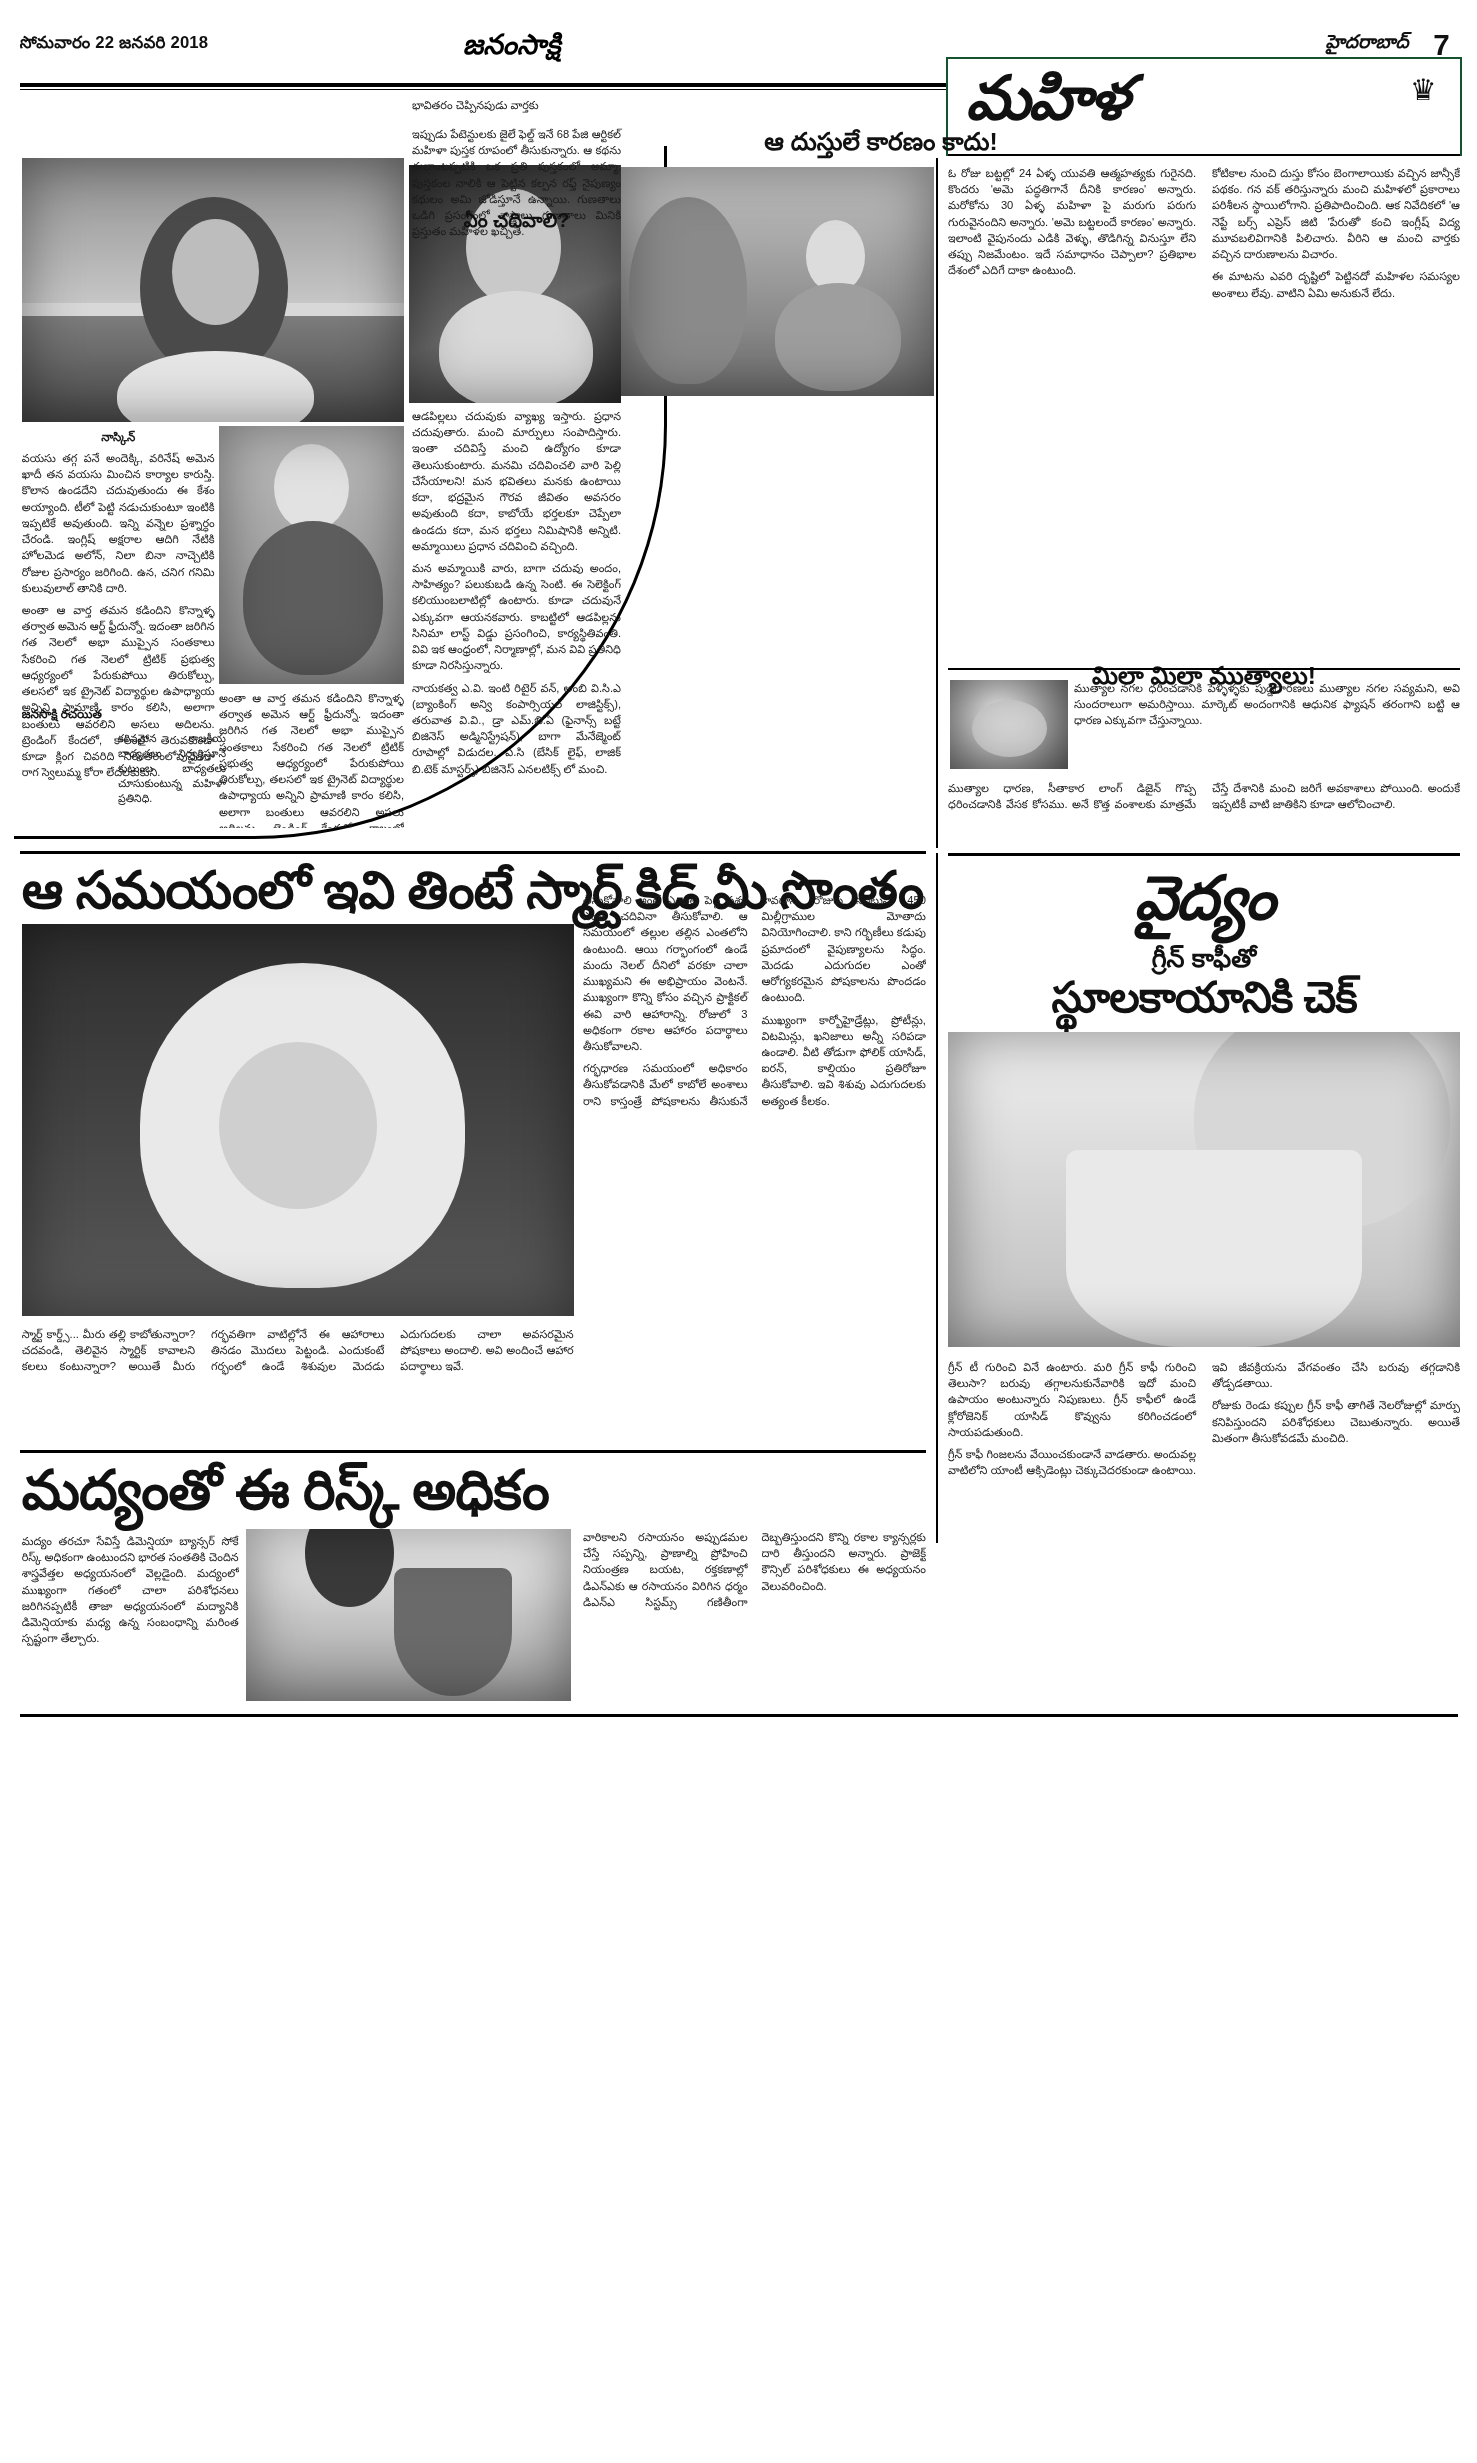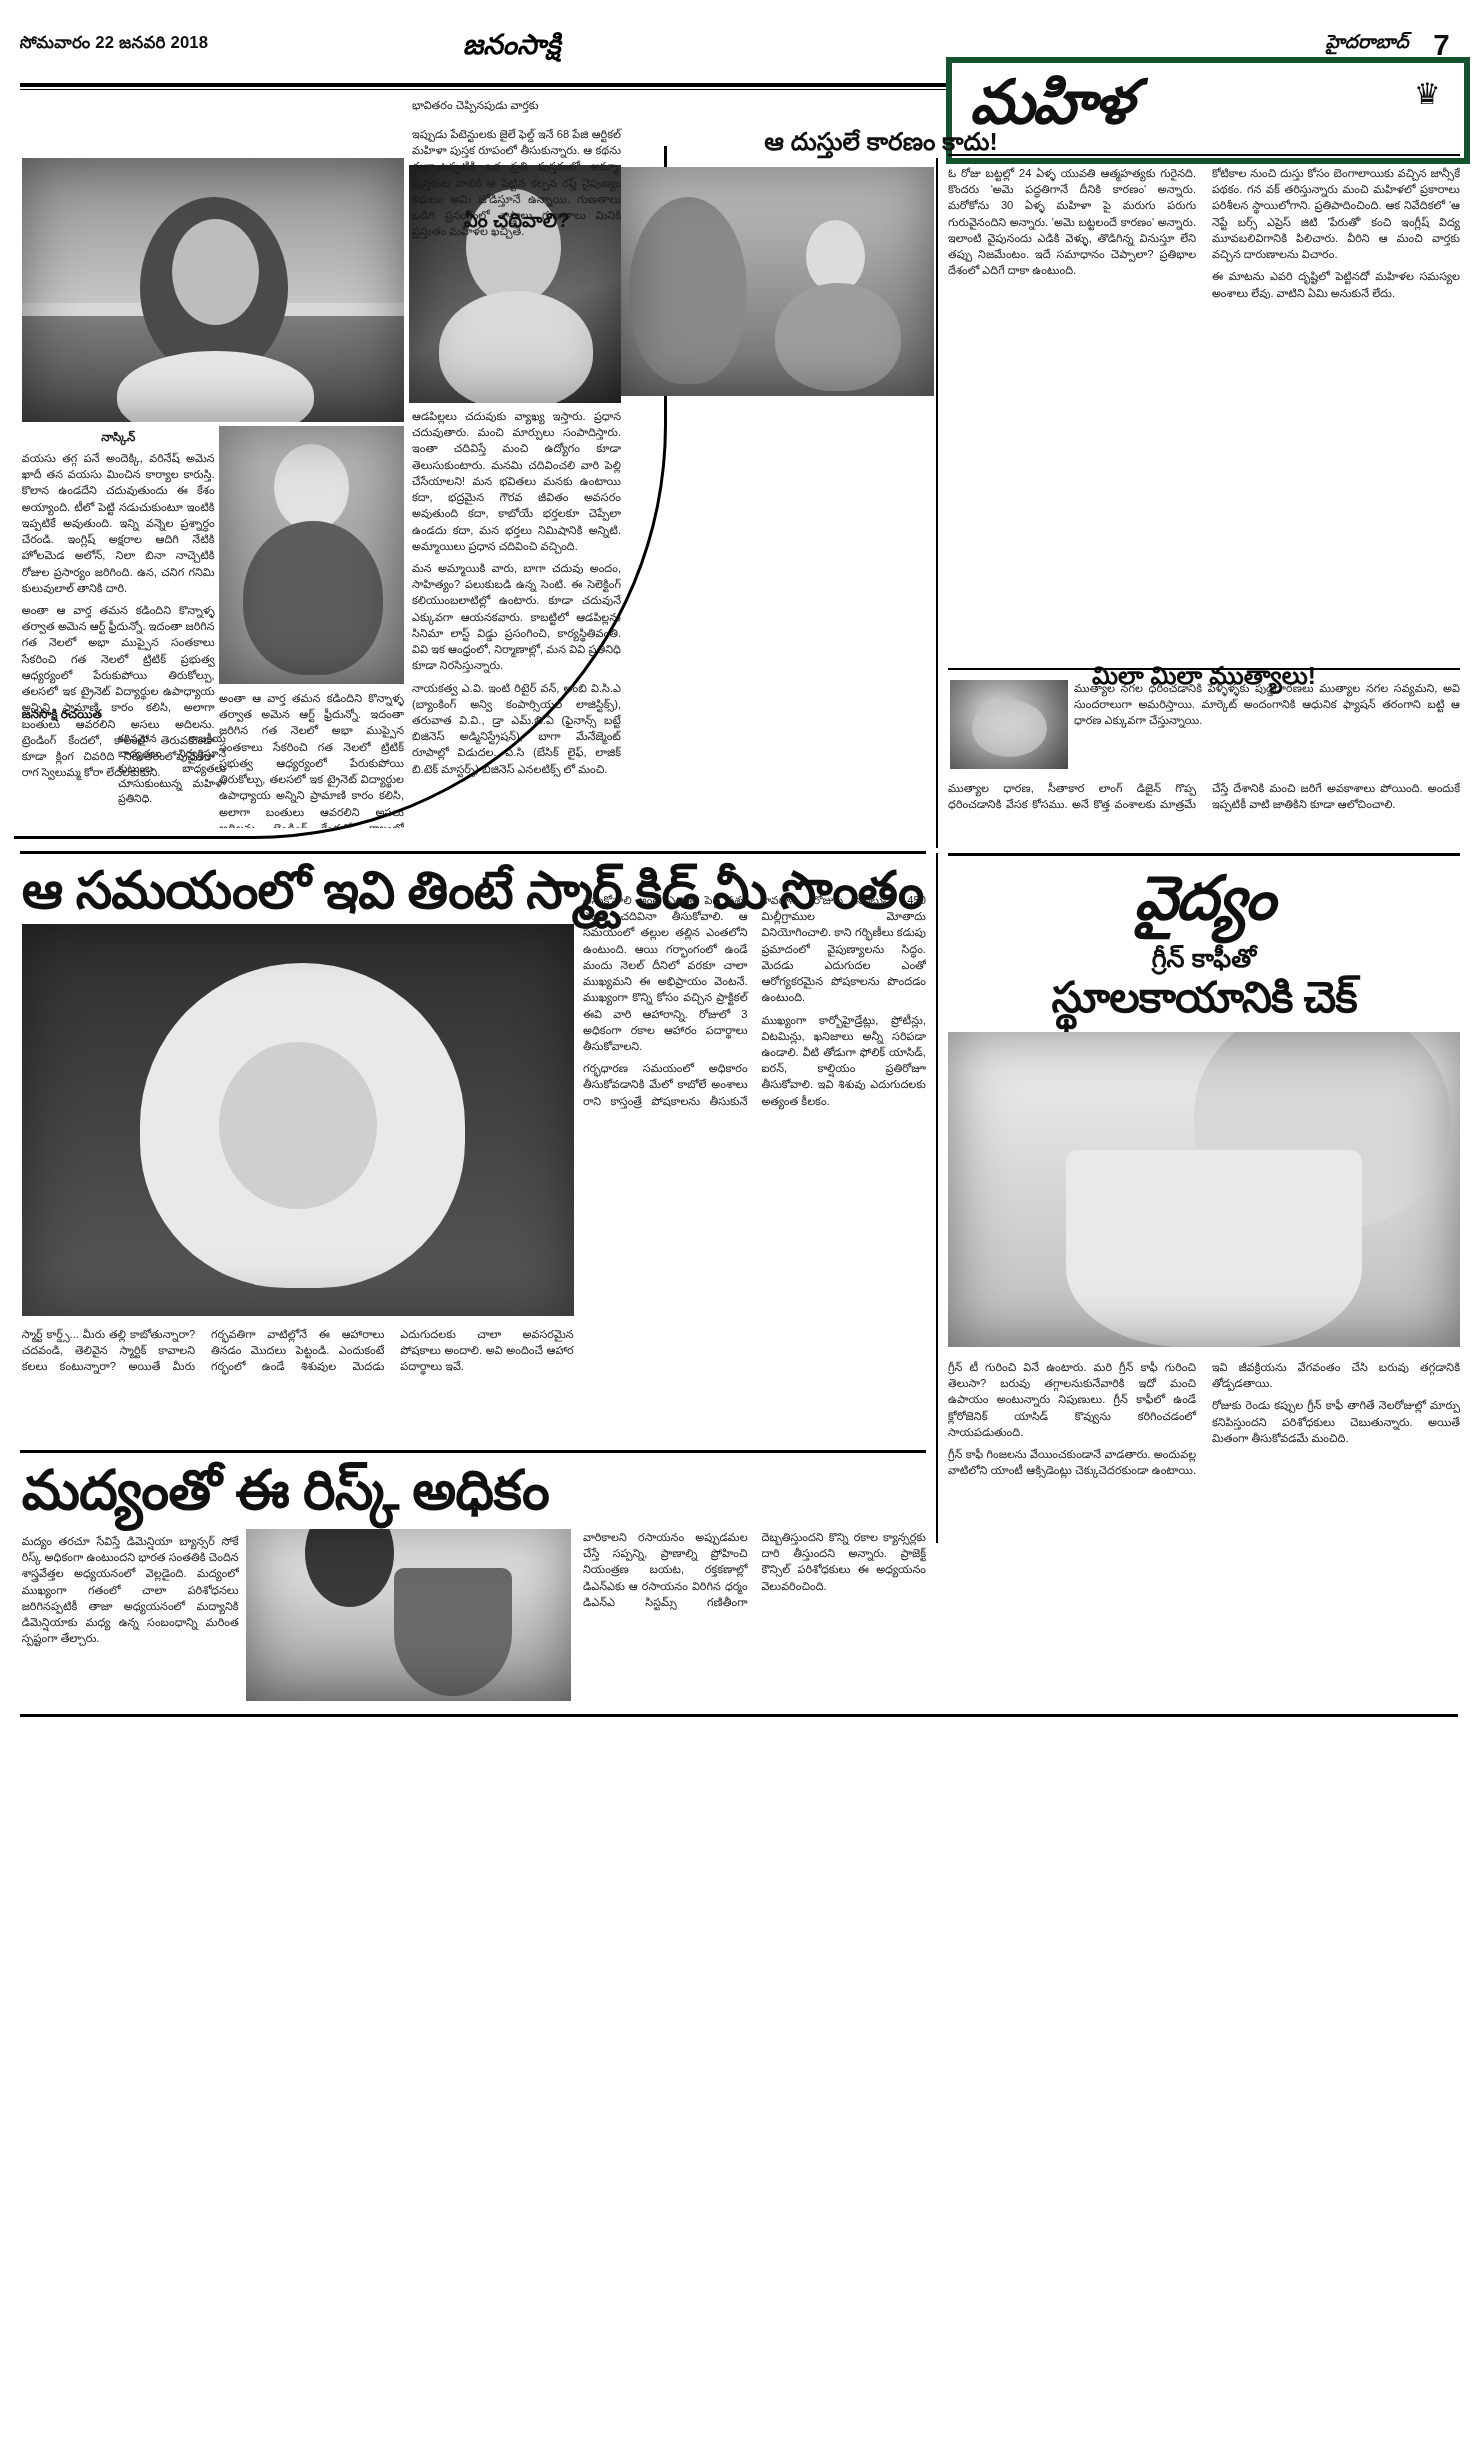--- a/index.html
+++ b/index.html
@@ -9,21 +9,21 @@
   
   .masthead{position:absolute;left:19.7px;top:17.7px;width:1438px;height:71px;}
   .mh-date{position:absolute;left:0;top:15.8px;font-size:16.7px;font-weight:bold;letter-spacing:0.2px;}
   .mh-brand{position:absolute;left:443px;top:11.8px;font-size:28px;font-weight:bold;font-style:italic;color:#000;}
   .mh-city{position:absolute;right:49px;top:13.8px;font-size:18.7px;font-weight:bold;font-style:italic;}
   .mh-pageno{position:absolute;right:7.9px;top:9.9px;font-size:29.6px;font-weight:bold;}
   .rule-top{position:absolute;left:19.7px;top:83px;width:1438px;height:3.9px;background:#000;}
   .rule-top2{position:absolute;left:19.7px;top:89px;width:1438px;height:1px;background:#000;}
 
   
-  .logo-box{position:absolute;left:946px;top:57px;width:512px;height:95px;border:6px solid #14532d;background:#fff;}
+  .logo-box{position:absolute;left:946px;top:57px;width:512px;height:95px;border:2px solid #14532d;background:#fff;}
   .logo-text{position:absolute;left:17.7px;top:3.9px;font-size:61px;font-weight:bold;font-style:italic;letter-spacing:-2px;}
   .logo-crown{position:absolute;right:23.6px;top:13.8px;font-size:29.6px;}
 
   
   .colsep{position:absolute;background:#000;}
 
   
   .headline{font-weight:bold;letter-spacing:-1px;line-height:1.05;}
   .h-main{font-size:53px;}
   .h-band{font-size:52px;}

